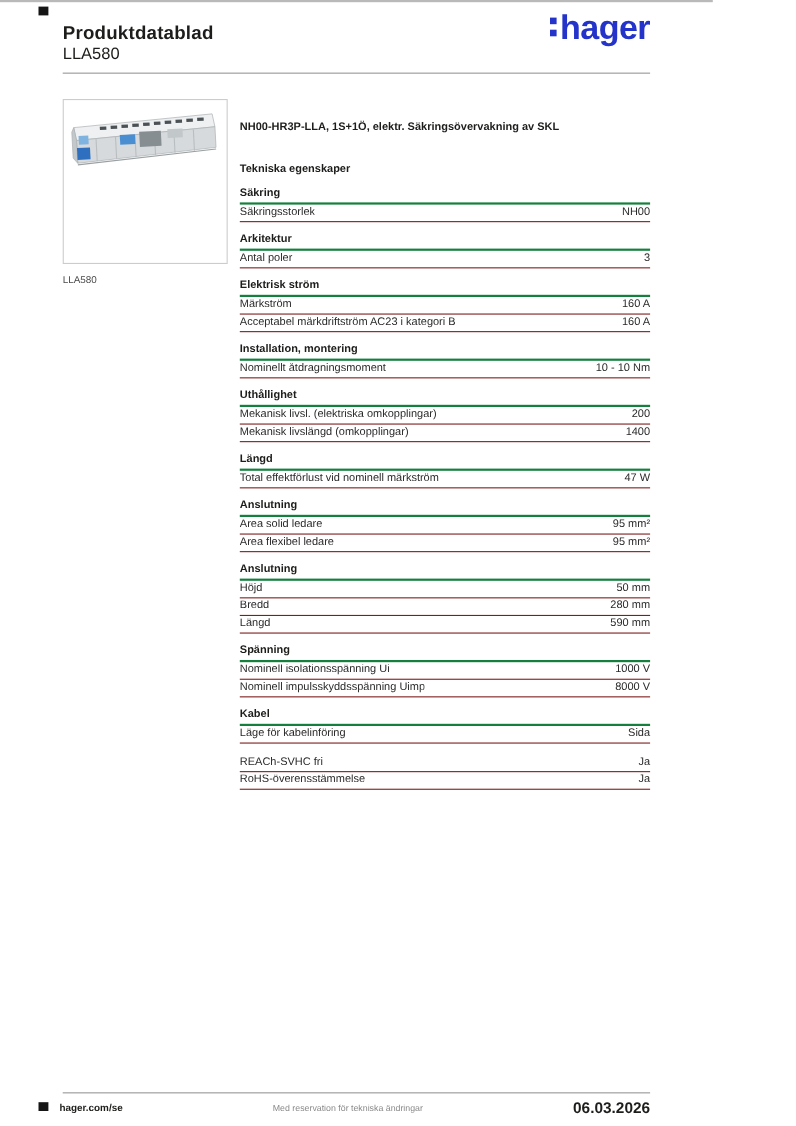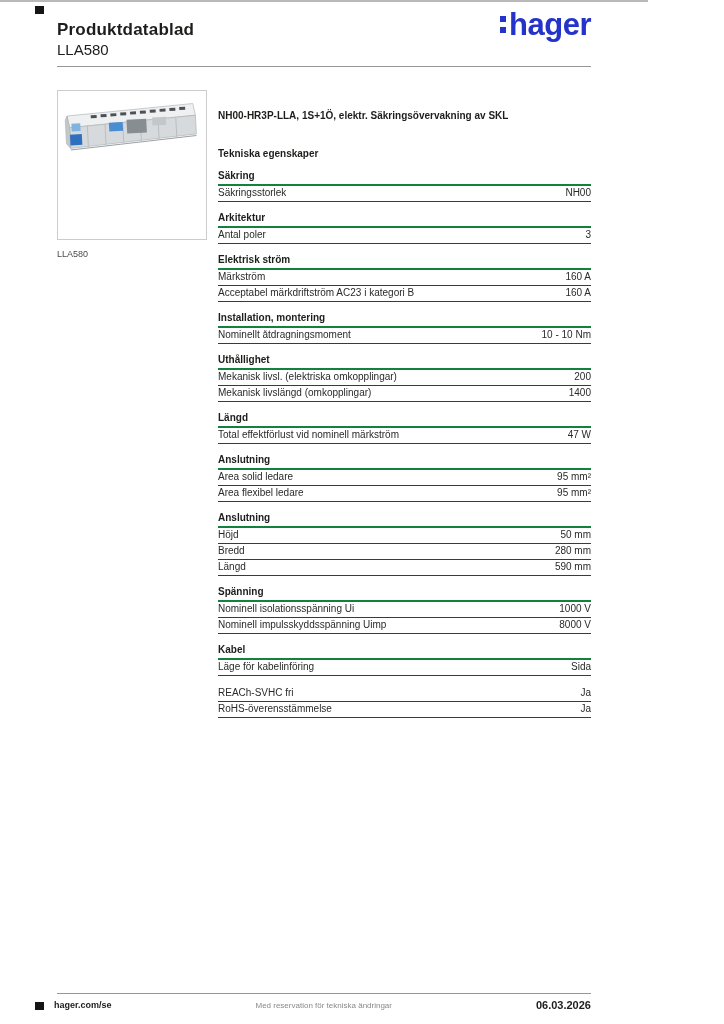--- a/index.html
+++ b/index.html
@@ -37,21 +37,21 @@
   .section { margin-top: 10px; }
   .section-title { margin: 0; font-size: 10px; font-weight: bold; line-height: 11px; padding-bottom: 3px; border-bottom: 2px solid #15803d; }
   .row { display: flex; justify-content: space-between; align-items: baseline; font-size: 10px; line-height: 10px; padding: 2px 0 3px 0; border-bottom: 1px solid #7f1d1d; color: #2a2a2a; }
   .row-label { white-space: nowrap; overflow: hidden; text-overflow: ellipsis; }
   .row-value { margin-left: 14px; white-space: nowrap; text-align: center; }
 
   .footer-rule { position: absolute; left: 57px; right: 57px; top: 993px; border-top: 1px solid #979797; }
   .footer { position: absolute; left: 54px; right: 57px; top: 999px; display: flex; justify-content: space-between; align-items: center; }
   .footer-site { font-size: 9px; font-weight: bold; color: #1d1d1b; text-decoration: none; }
   .footer-disclaimer { font-size: 8px; color: #8a8a8a; }
-  .footer-date { font-size: 11px; font-weight: bold; color: #1d1d1b; }
+  .footer-date { font-size: 14px; font-weight: bold; color: #1d1d1b; }
 </style>
 </head>
 <body>
 
 <div class="page">
   <div class="page-top-edge"></div>
   <div class="crop-mark crop-top"></div>
   <div class="crop-mark crop-bottom"></div>
 
   <header class="header">

